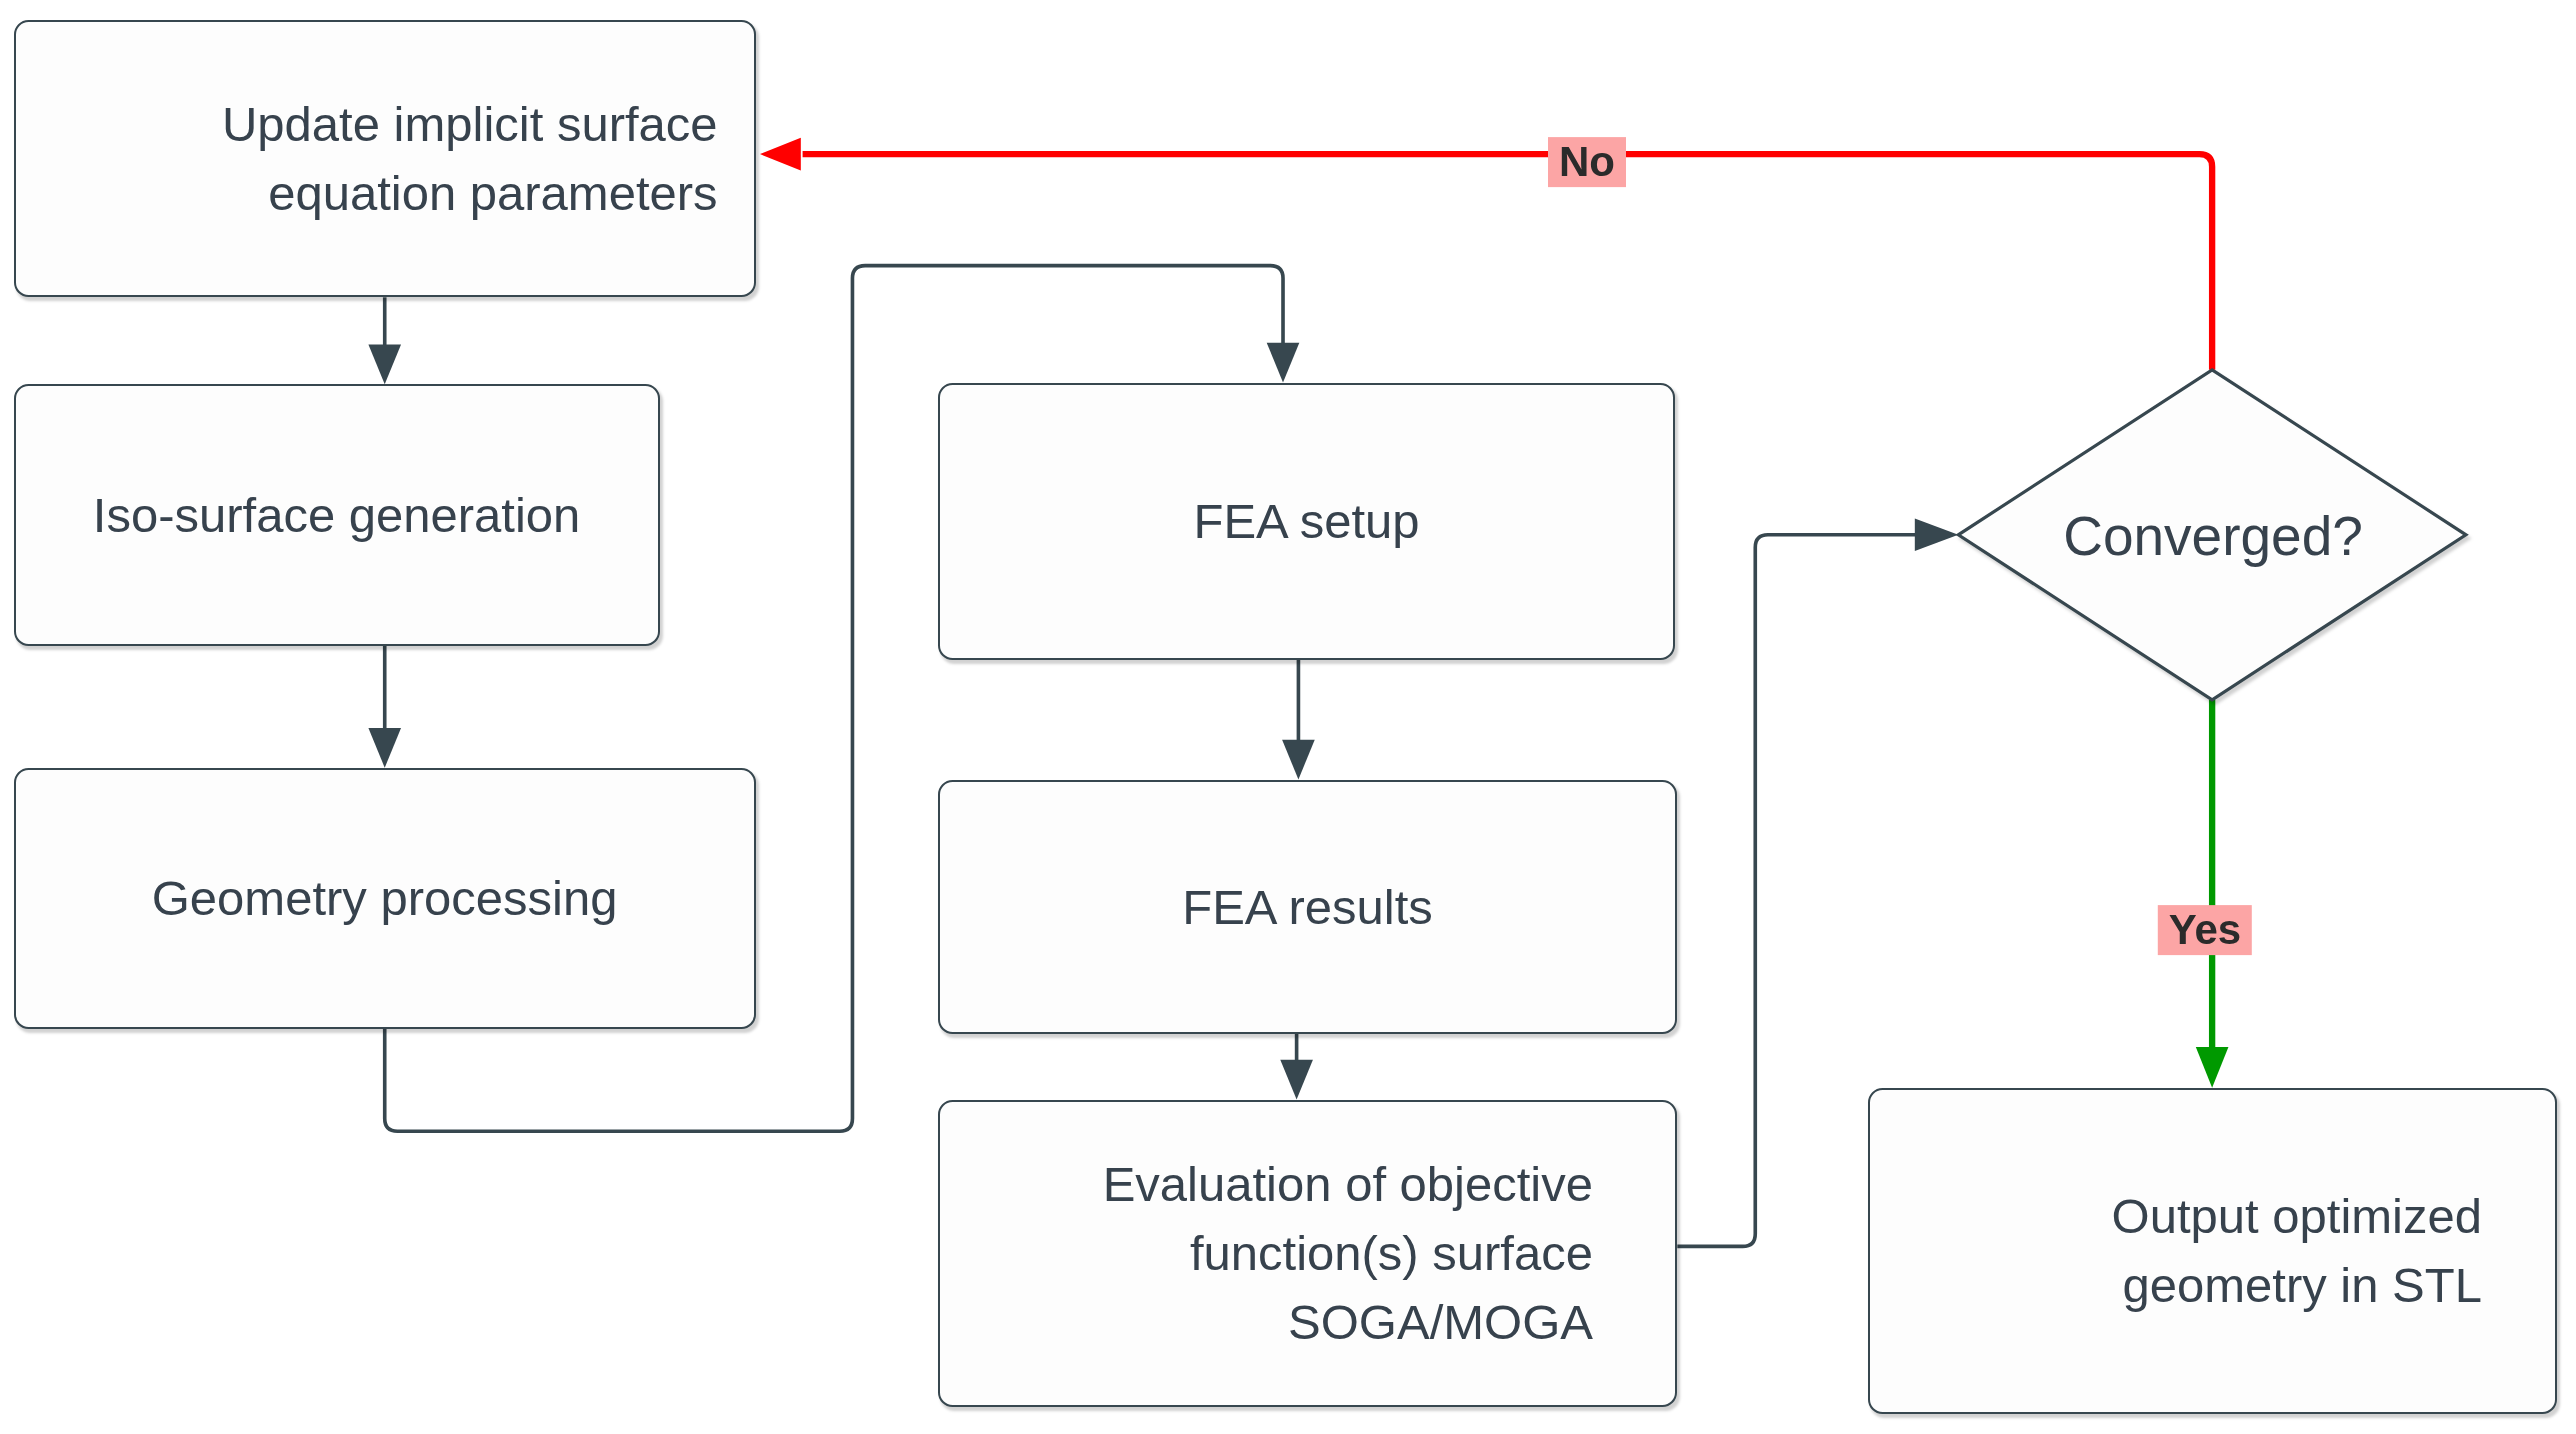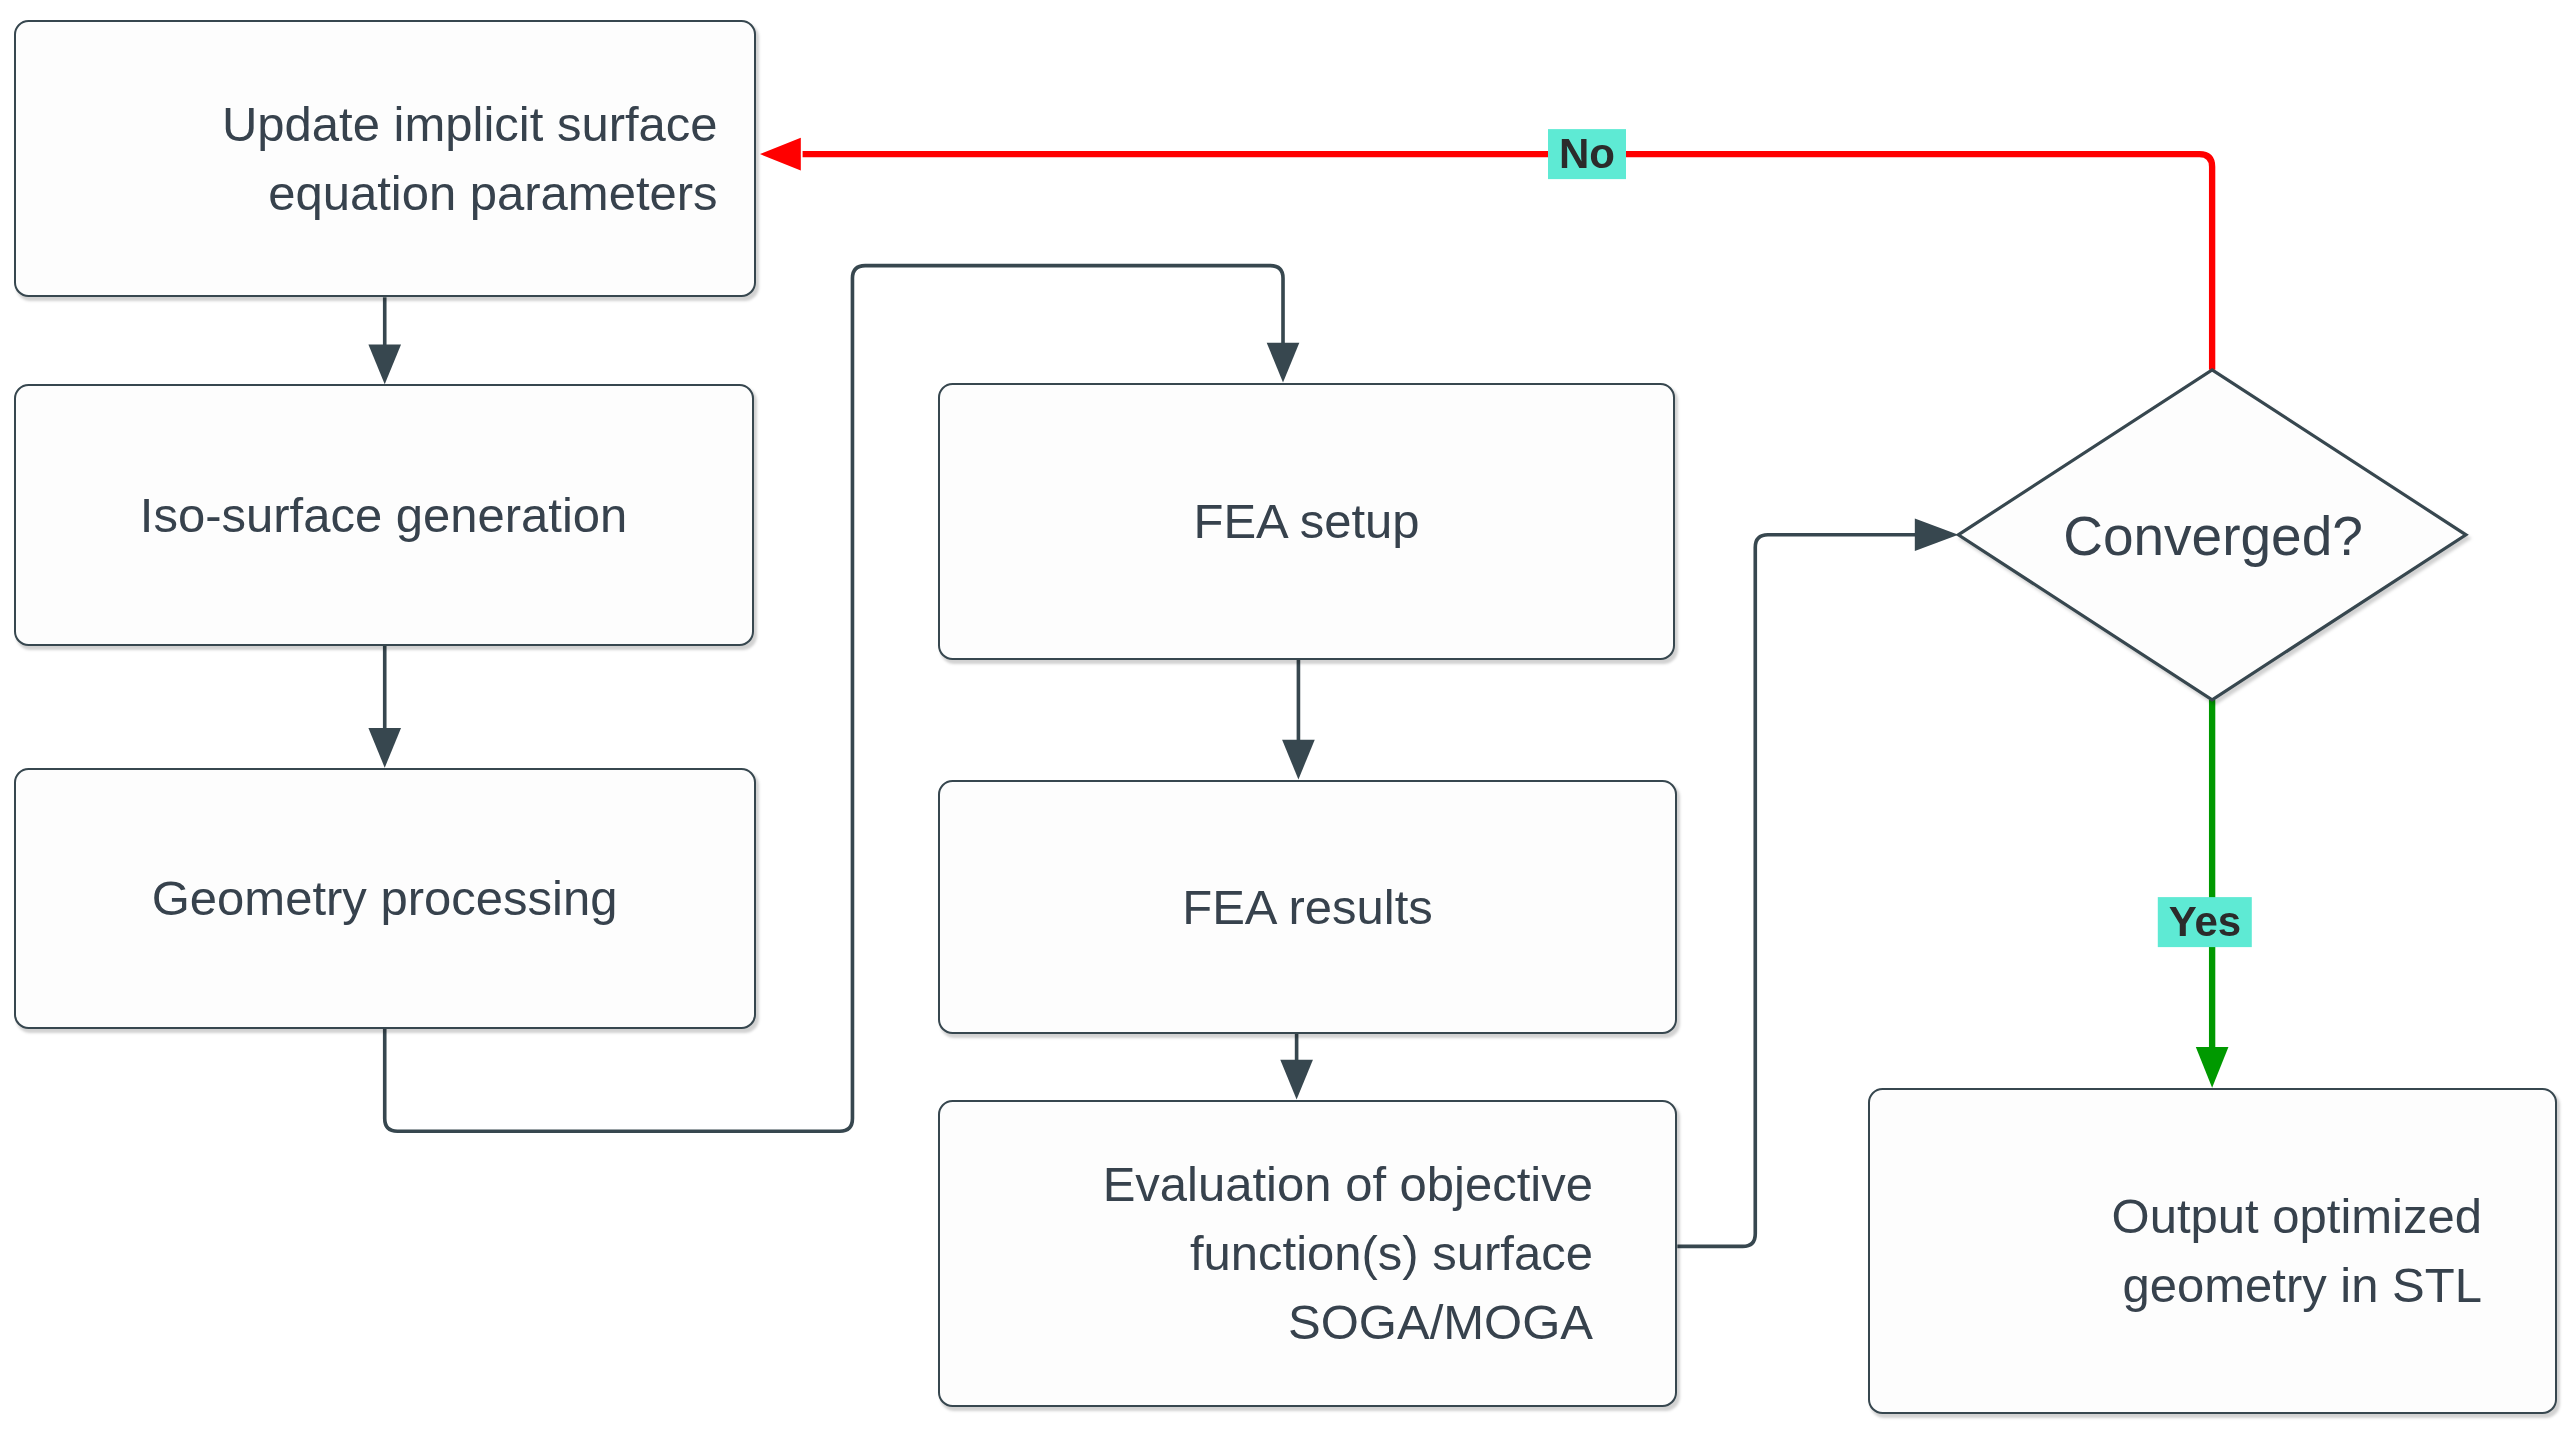--- a/index.html
+++ b/index.html
@@ -31,45 +31,46 @@
     align-items: center;
     justify-content: center;
     text-align: right;
     color: #37424d;
     font-size: 49px;
     line-height: 69px;
     box-shadow: 2.7px 3.6px 2.7px rgba(0,0,0,0.18);
   }
   .node span { display: block; }
   #node-update-params   { left: 13.6px;   top: 20px;   width: 742px; height: 277px; padding: 0 36px; }
-  #node-iso-surface     { left: 13.6px;   top: 384px;  width: 740px; height: 262px; padding: 0 36px; }
+  #node-iso-surface     { left: 13.6px;   top: 384px;  width: 646px; height: 262px; padding: 0 36px; }
   #node-geometry        { left: 13.6px;   top: 768px;  width: 742px; height: 261px; padding: 4px 36px; }
   #node-fea-setup       { left: 938px; top: 383px;  width: 737px; height: 277px; padding: 0 36px; }
   #node-fea-results     { left: 938px; top: 780px;  width: 739px; height: 254px; padding: 0 48px; }
   #node-evaluation      { left: 938px; top: 1100px; width: 739px; height: 307px; padding: 0 82px; }
   #node-output          { left: 1868px; top: 1088px; width: 689px; height: 326px; padding: 15px 73px; }
   #diamond-label {
     position: absolute;
     left: 1959px; top: 490px;
     width: 508px; height: 91px;
     display: flex;
     align-items: center;
     justify-content: center;
     color: #37424d;
     font-size: 55px;
   }
   .edge-label {
     position: absolute;
     transform: translate(-50%, -50%);
-    background: #5eead4;
+    background: #fca5a5;
     color: #2b2b2b;
     font-size: 42px;
     font-weight: bold;
     padding: 1.8px 11px;
     line-height: 1.1;
+    margin-top: 8px;
   }
   #label-no  { left: 1587px; top: 154px; }
   #label-yes { left: 2205px; top: 922px; }
   .diamond-shape { filter: drop-shadow(3px 4px 2px rgba(0,0,0,0.18)); }
 </style>
 </head>
 <body>
 
 <div id="canvas">
 

